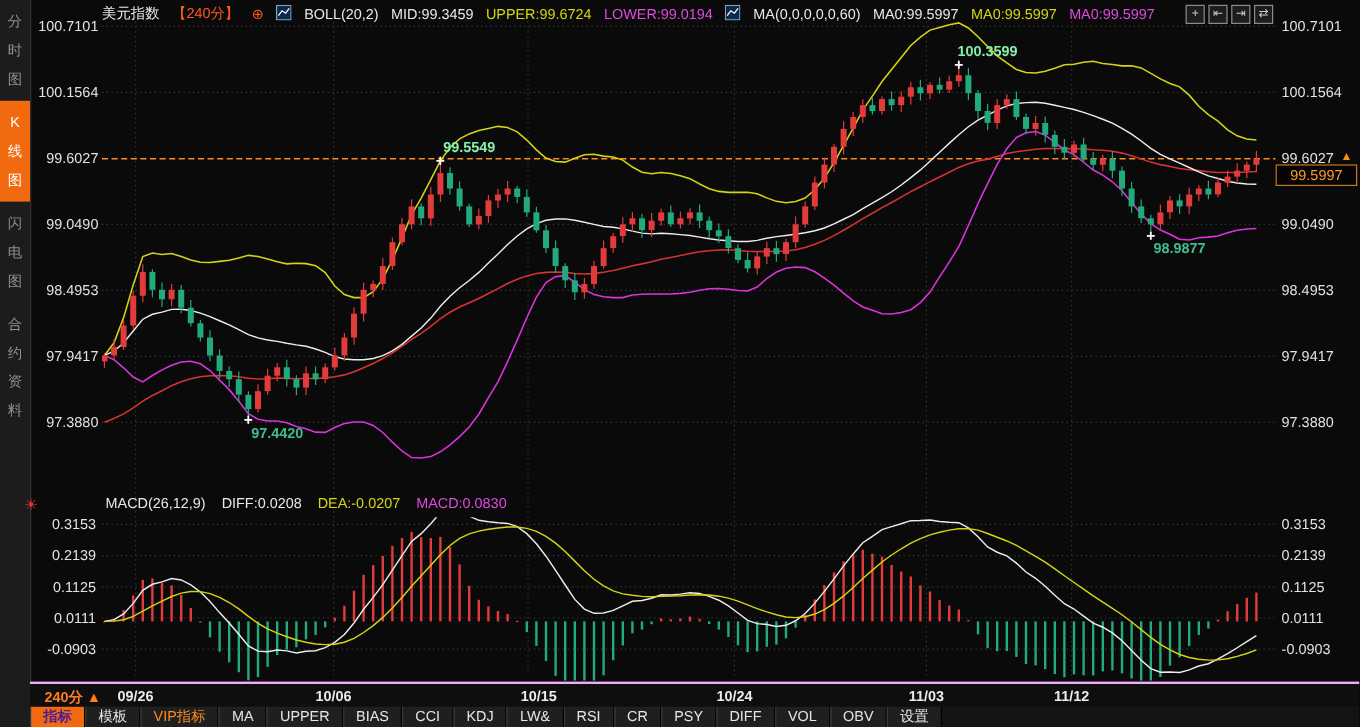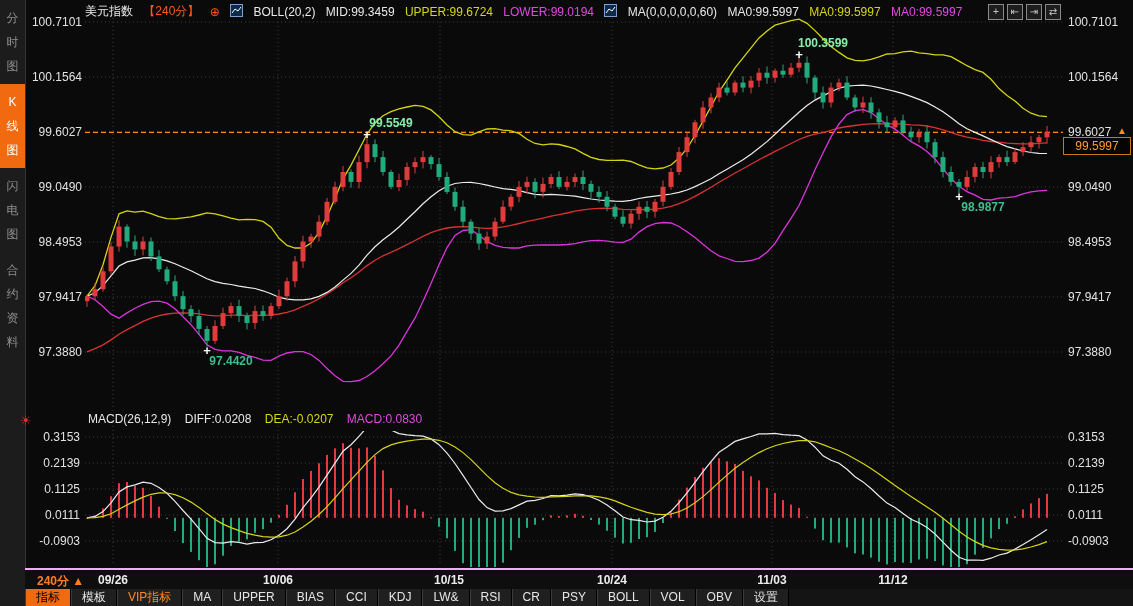--- a/index.html
+++ b/index.html
@@ -43,21 +43,21 @@
   
   #xrow{position:absolute;left:25px;top:568px;width:1108px;height:21px;background:#0e0e0e;
         border-top:2px solid #f0abfc;z-index:5;}
   #period{position:absolute;left:12px;top:3px;color:#ff7d22;font-size:12px;font-weight:bold;cursor:pointer;}
   .dlab{position:absolute;top:3px;font-size:12px;font-weight:bold;color:#ececec;transform:translateX(-50%);}
   
   #tbar{position:absolute;left:25px;top:589px;width:1108px;height:17px;background:#141414;
         display:flex;align-items:stretch;z-index:6;}
   .tbtn{padding:0 10px;font-size:12px;line-height:17px;color:#e6e6e6;background:#1f1f1f;
         border-right:1px solid #000;border-left:1px solid #3a3a3a;cursor:pointer;white-space:nowrap;}
-  .tbtn.active{background:#f26a0f;color:#000000;}
+  .tbtn.active{background:#f26a0f;color:#4c1d95;font-weight:bold;}
   .tbtn.vip{color:#ff8a1e;}
   
   #wm{position:absolute;left:993px;top:550px;font-size:36px;color:#e9edf3;letter-spacing:1px;z-index:7;}
   
   #live{position:absolute;left:20px;top:413px;color:#e03030;font-size:13px;z-index:6;}
 </style>
 </head>
 <body>
 
 <div id="app">
@@ -585,20 +585,20 @@
       <div class="tbtn vip">VIP指标</div>
       <div class="tbtn">MA</div>
       <div class="tbtn">UPPER</div>
       <div class="tbtn">BIAS</div>
       <div class="tbtn">CCI</div>
       <div class="tbtn">KDJ</div>
       <div class="tbtn">LW&amp;</div>
       <div class="tbtn">RSI</div>
       <div class="tbtn">CR</div>
       <div class="tbtn">PSY</div>
-      <div class="tbtn">BOLL</div>
+      <div class="tbtn">DIFF</div>
       <div class="tbtn">VOL</div>
       <div class="tbtn">OBV</div>
       <div class="tbtn">设置</div>
     </div>
 
   <span id="live">☀</span>
 </div>
 
 </body></html>

